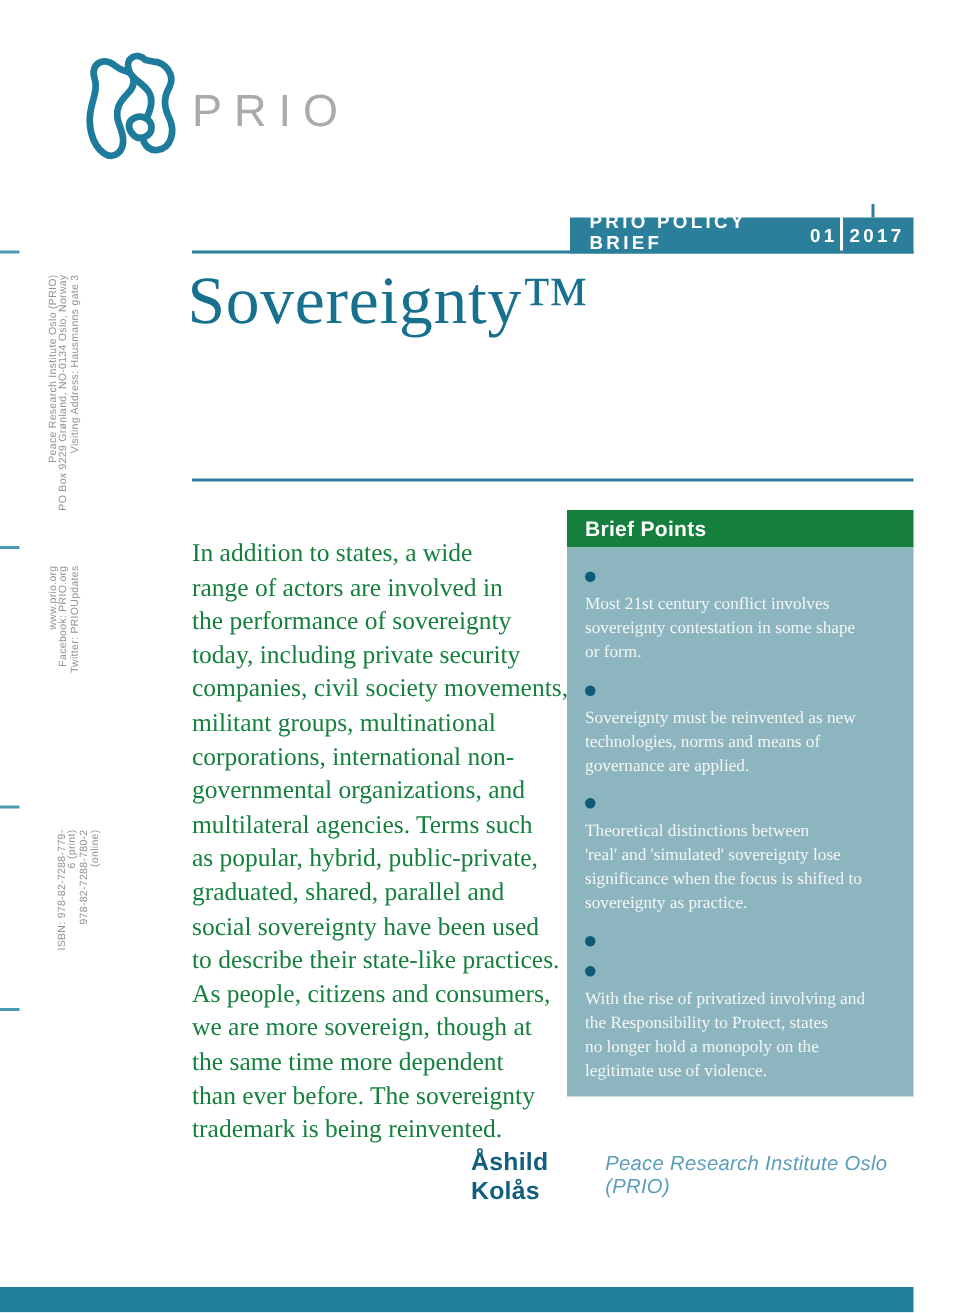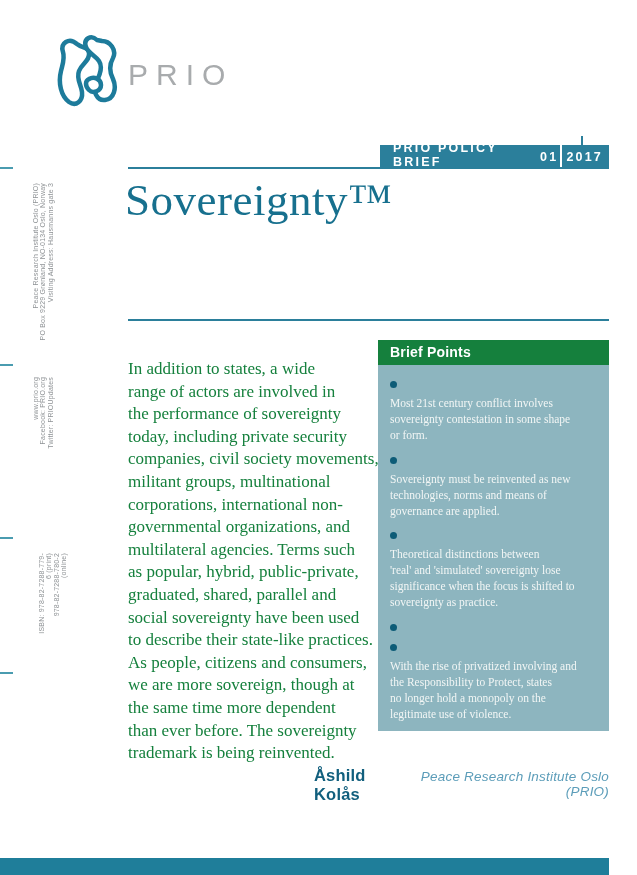--- a/index.html
+++ b/index.html
@@ -56,21 +56,21 @@
             box-sizing:border-box;padding:12px 10px 0 12px;}
   .bp-list{list-style:none;margin:0;padding:0;}
   .bp-item{display:flex;gap:8px;margin-bottom:9px;
            font-family:"Liberation Serif",serif;font-size:11.5px;line-height:15.9px;
            color:#f2f6f5;white-space:pre-line;flex-direction:column;}
   .bp-dot{flex:none;width:7px;height:7px;border-radius:50%;background:#0d5c77;margin-top:4px;}
 
   
   .author{position:absolute;left:287px;top:766px;display:flex;align-items:baseline;margin-left:27px;}
   .author-name{font-size:16.5px;font-weight:bold;color:#115f7d;letter-spacing:.2px;}
-  .author-aff{font-size:13.5px;font-style:italic;color:#5c9db9;letter-spacing:.2px;text-align:right;}
+  .author-aff{font-size:13.5px;font-style:italic;color:#5c9db9;letter-spacing:.2px;}
 
   
   .footer-band{position:absolute;left:0;top:858px;width:637px;height:17px;background:#1f7e9a;}
 </style>
 </head>
 <body>
 
 <div class="page">
 
   <div class="logo-mark">

